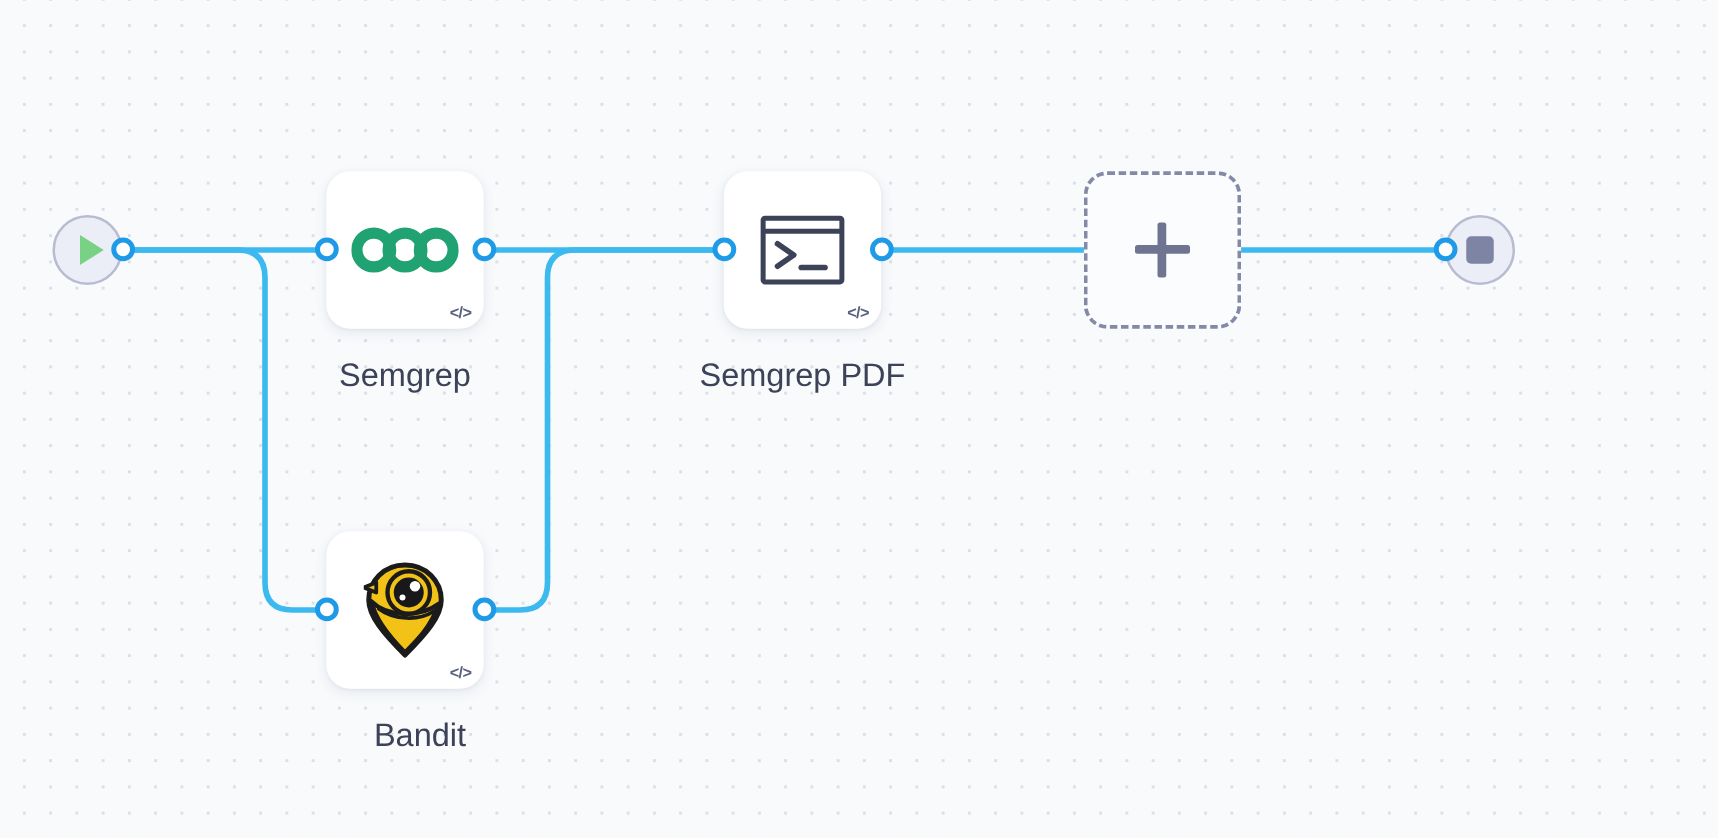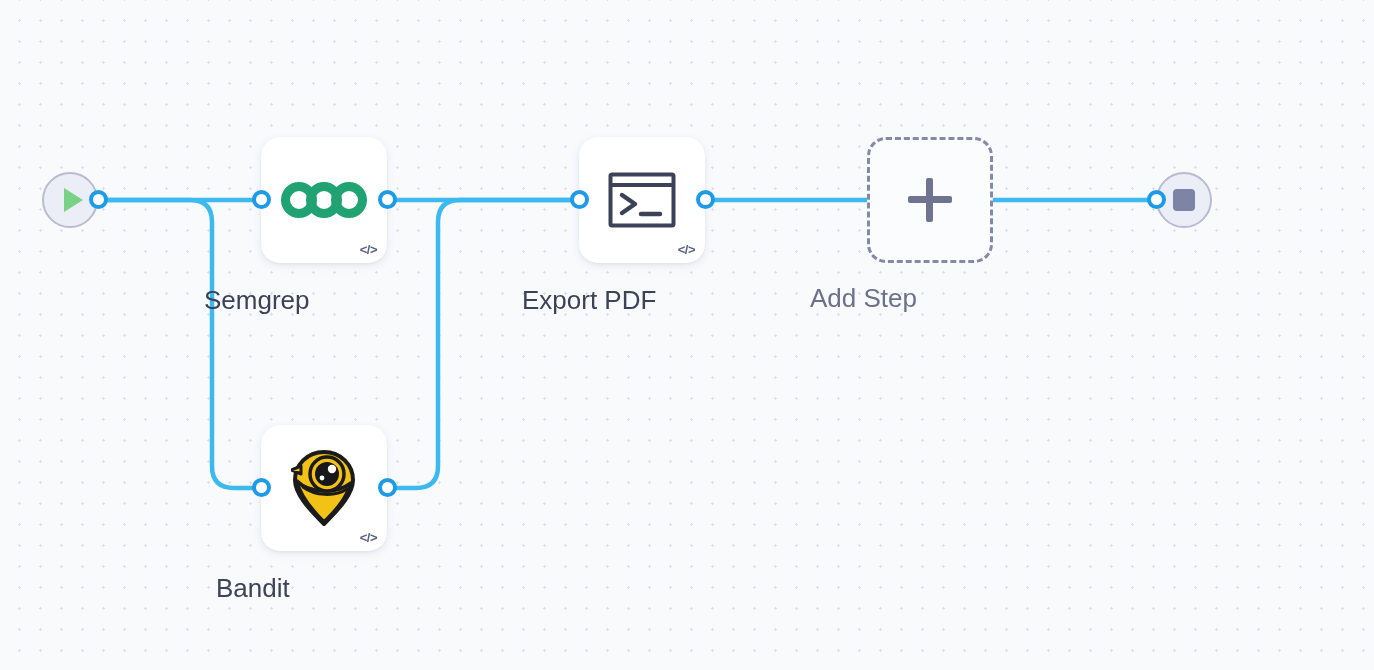--- a/index.html
+++ b/index.html
@@ -128,20 +128,21 @@
     width: 44px; height: 7px;
   }
   .plus-glyph::after {
     top: 0; left: 18px;
     width: 7px; height: 44px;
   }
 
   
   .node-label {
     position: absolute;
+    text-align: center;
     font-size: 26px;
     color: #3c4257;
     white-space: nowrap;
     z-index: 3;
     user-select: none;
   }
   .node-label.muted { color: #6b7189; }
 
   
   .port {
@@ -230,25 +231,24 @@
         <rect x="2.5" y="2.5" width="63" height="51" rx="1.5" fill="#ffffff" stroke="#3c4257" stroke-width="4"></rect>
         <line x1="2.5" y1="13" x2="65.5" y2="13" stroke="#3c4257" stroke-width="4"></line>
         <path d="M14 23 L27 32 L14 41" fill="none" stroke="#3c4257" stroke-width="4.5" stroke-linecap="round" stroke-linejoin="round"></path>
         <line x1="33" y1="42" x2="52" y2="42" stroke="#3c4257" stroke-width="4.5" stroke-linecap="round"></line>
       </svg>
     </div>
     <span class="code-badge">&lt;/&gt;</span>
   </div>
   <div class="port" style="left:570px; top:190px;"></div>
   <div class="port" style="left:696px; top:190px;"></div>
-  <div class="node-label" style="left:522px; top:285px; width:240px;">Export PDF</div>
+  <div class="node-label" style="left:522px; top:285px; width:240px;">Semgrep PDF</div>
 
   <div class="add-node" style="left:867px; top:137px;">
     <div class="plus-glyph"></div>
   </div>
-  <div class="node-label muted" style="left:810px; top:283px; width:240px;">Add Step</div>
 
   <div class="port" style="left:1147px; top:190px;"></div>
   <div class="terminal" style="left:1156px; top:172px;">
     <div class="stop-glyph"></div>
   </div>
 
 </div>
 
 </body></html>

